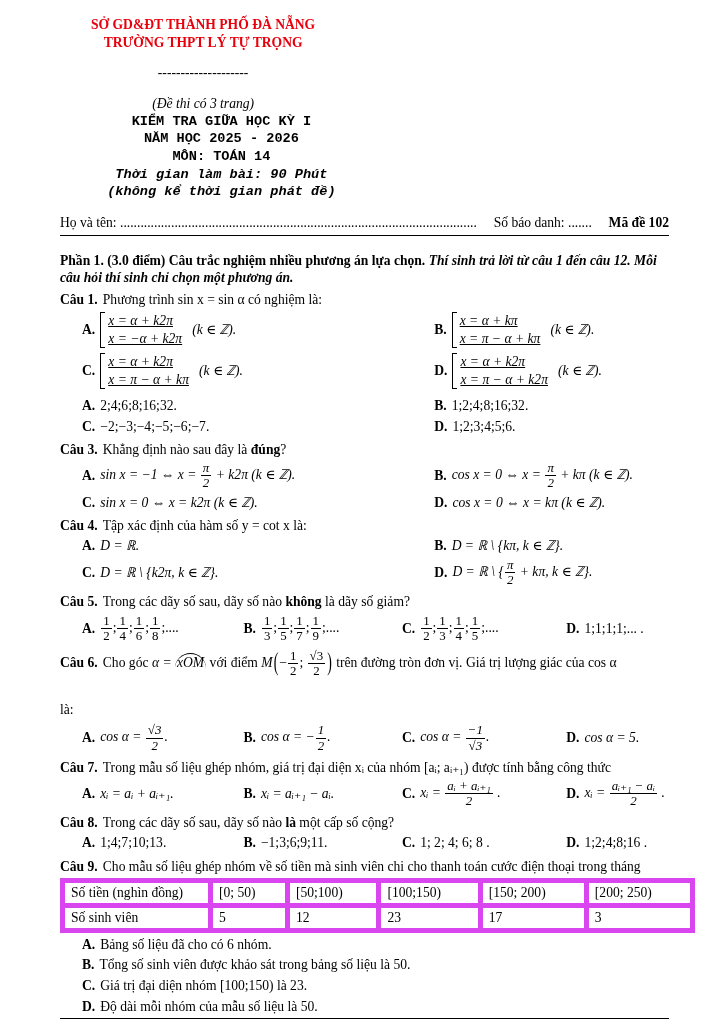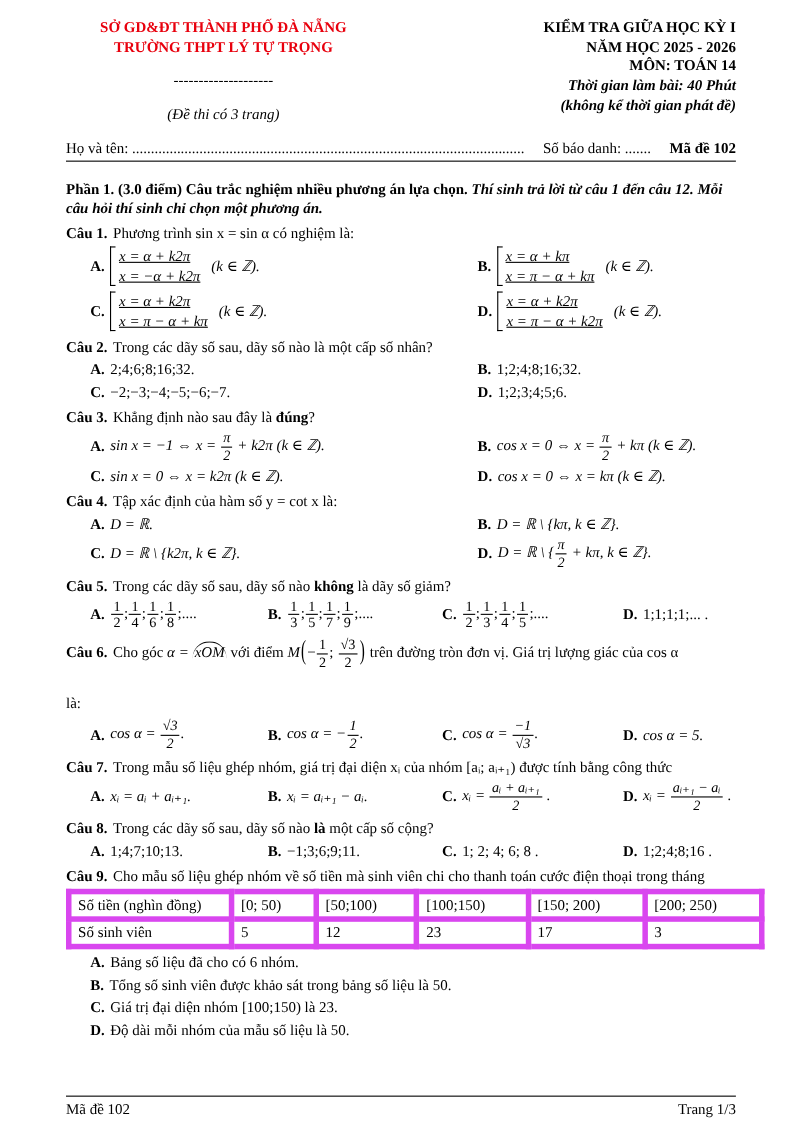--- a/index.html
+++ b/index.html
@@ -1,22 +1,22 @@
 <!DOCTYPE html>
 <html style="--red: #e8000d;"><head>
 <meta charset="utf-8">
 <style>
   :root{ --red:#e8000d; }
   *{margin:0;padding:0;box-sizing:border-box;}
   html,body{background:#fff;}
   body{width:725px;font-family:"Liberation Serif","DejaVu Serif",serif;font-size:13.6px;line-height:1.3;color:#000;}
   .page{width:725px;min-height:1024px;padding:16px 56px 6px 60px;display:flex;flex-direction:column;}
-  .hdr{display:flex;}
+  .hdr{display:flex;flex-direction:column;}
   .hl{width:47%;text-align:center;}
-  .hr2{width:53%;text-align:right;}
+  .hr2{width:53%;text-align:center;font-family:Liberation Mono, monospace;}
   .red{color:var(--red);font-weight:bold;}
   .dashes{margin-top:13px;}
   .pnote{font-style:italic;margin-top:13px;}
   .hb{font-weight:bold;}
   .hbi{font-weight:bold;font-style:italic;}
   .inforow{display:flex;justify-content:space-between;align-items:baseline;margin-top:13px;padding-bottom:3px;border-bottom:1px solid #000;}
   .code{font-weight:bold;}
   .p1{margin-top:16px;font-weight:bold;}
   .q{margin-top:4px;}
   .qt{margin-bottom:1px;}
@@ -54,21 +54,21 @@
     <div class="hl">
       <div class="red">SỞ GD&amp;ĐT THÀNH PHỐ ĐÀ NẴNG</div>
       <div class="red">TRƯỜNG THPT LÝ TỰ TRỌNG</div>
       <div class="dashes">--------------------</div>
       <div class="pnote">(Đề thi có 3 trang)</div>
     </div>
     <div class="hr2">
       <div class="hb">KIỂM TRA GIỮA HỌC KỲ I</div>
       <div class="hb">NĂM HỌC 2025 - 2026</div>
       <div class="hb">MÔN: TOÁN 14</div>
-      <div class="hbi">Thời gian làm bài: 40 Phút</div>
+      <div class="hbi">Thời gian làm bài: 90 Phút</div>
       <div class="hbi">(không kể thời gian phát đề)</div>
     </div>
   </div>
 
   <div class="inforow">
     <span>Họ và tên: .........................................................................................................</span>
     <span>Số báo danh: .......</span>
     <span class="code">Mã đề 102</span>
   </div>
 
@@ -118,21 +118,20 @@
               <span>x = α + k2π</span>
               <span>x = π − α + k2π</span>
             </span>
           </span>
         <span class="csuf math">(k ∈ ℤ).</span>
       </div>
     </div>
   </div>
 
   <div class="q">
-    <p class="qt"><b class="ql">Câu 2.</b><span>Trong các dãy số sau, dãy số nào là một cấp số nhân?</span></p>
     <div class="opts opts2">
       <div class="opt">
           <b class="ol">A.</b>
           <span class="ot">2;4;6;8;16;32.</span>
         </div>
       <div class="opt">
           <b class="ol">B.</b>
           <span class="ot">1;2;4;8;16;32.</span>
         </div>
       <div class="opt">

